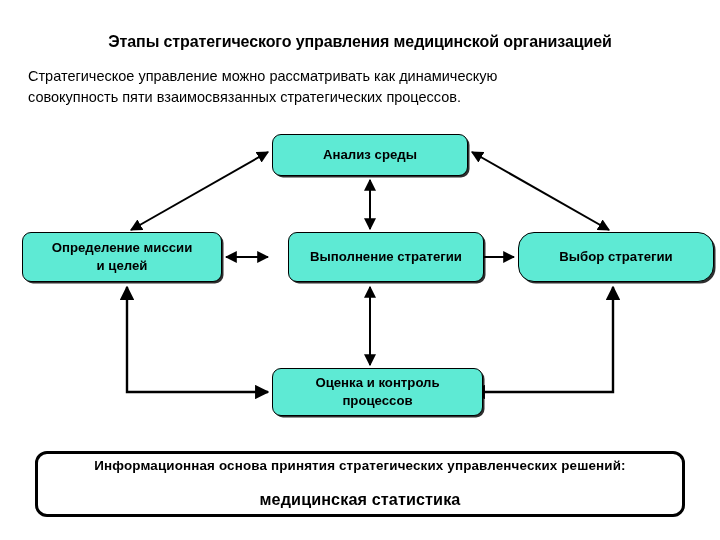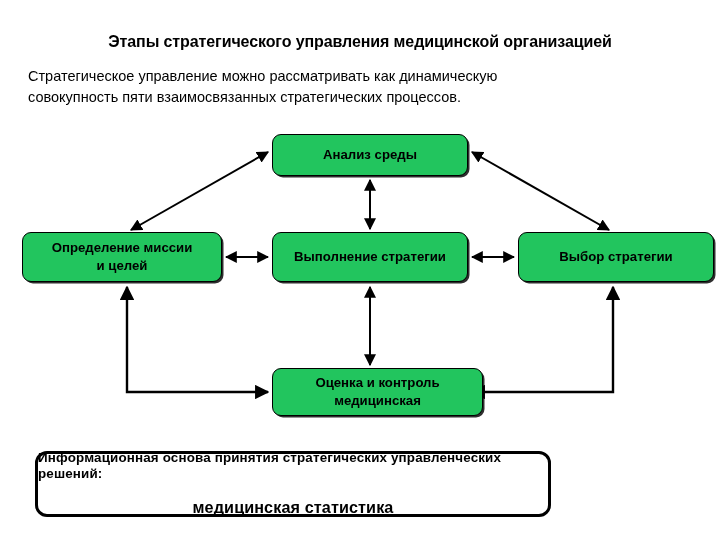--- a/index.html
+++ b/index.html
@@ -62,46 +62,46 @@
     height: 540px;
     pointer-events: none;
   }
 
   
   .node {
     position: absolute;
     box-sizing: border-box;
     border: 1.4px solid #000000;
     border-radius: 9px;
-    background: #22c55e;
+    background: #5eead4;
     box-shadow: 2px 2px 0 -0.5px rgba(0,0,0,0.82);
     display: flex;
     align-items: center;
     justify-content: center;
     text-align: center;
     font-size: 13.2px;
     font-weight: bold;
     line-height: 1.35;
     padding: 2px 6px;
     z-index: 3;
   }
   .node-label { display: block; }
 
   #node-analysis   { left: 272px; top: 134px; width: 196px; height: 42px; }
   #node-mission    { left: 22px;  top: 232px; width: 200px; height: 50px; }
-  #node-execution  { left: 272px; top: 232px; width: 196px; height: 50px; }
-  #node-choice     { left: 518px; top: 232px; width: 196px; height: 50px; }
+  #node-execution  { left: 288px; top: 232px; width: 196px; height: 50px; }
+  #node-choice     { left: 518px; top: 232px; width: 196px; height: 50px; border-radius: 16px; }
   #node-evaluation { left: 272px; top: 368px; width: 211px; height: 48px; }
 
   
   #footer-box {
     position: absolute;
     left: 35px;
     top: 451px;
-    width: 516px;
+    width: 650px;
     height: 66px;
     box-sizing: border-box;
     border: 3px solid #000000;
     border-radius: 12px;
     background: #ffffff;
     display: flex;
     flex-direction: column;
     align-items: center;
     justify-content: center;
     z-index: 3;
@@ -176,21 +176,21 @@
       <span class="node-label">Выполнение стратегии</span>
     </div>
 
     <div class="node" id="node-choice">
       <span class="node-label">Выбор стратегии</span>
     </div>
 
     <div class="node" id="node-evaluation">
       <span class="node-label">
         <span>Оценка и контроль</span><br>
-        <span>медицинская</span>
+        <span>процессов</span>
       </span>
     </div>
 
   </div>
 
   <div id="footer-box">
     <div id="footer-line-1">Информационная основа принятия стратегических управленческих решений:</div>
     <div id="footer-line-2">медицинская статистика</div>
   </div>
 

